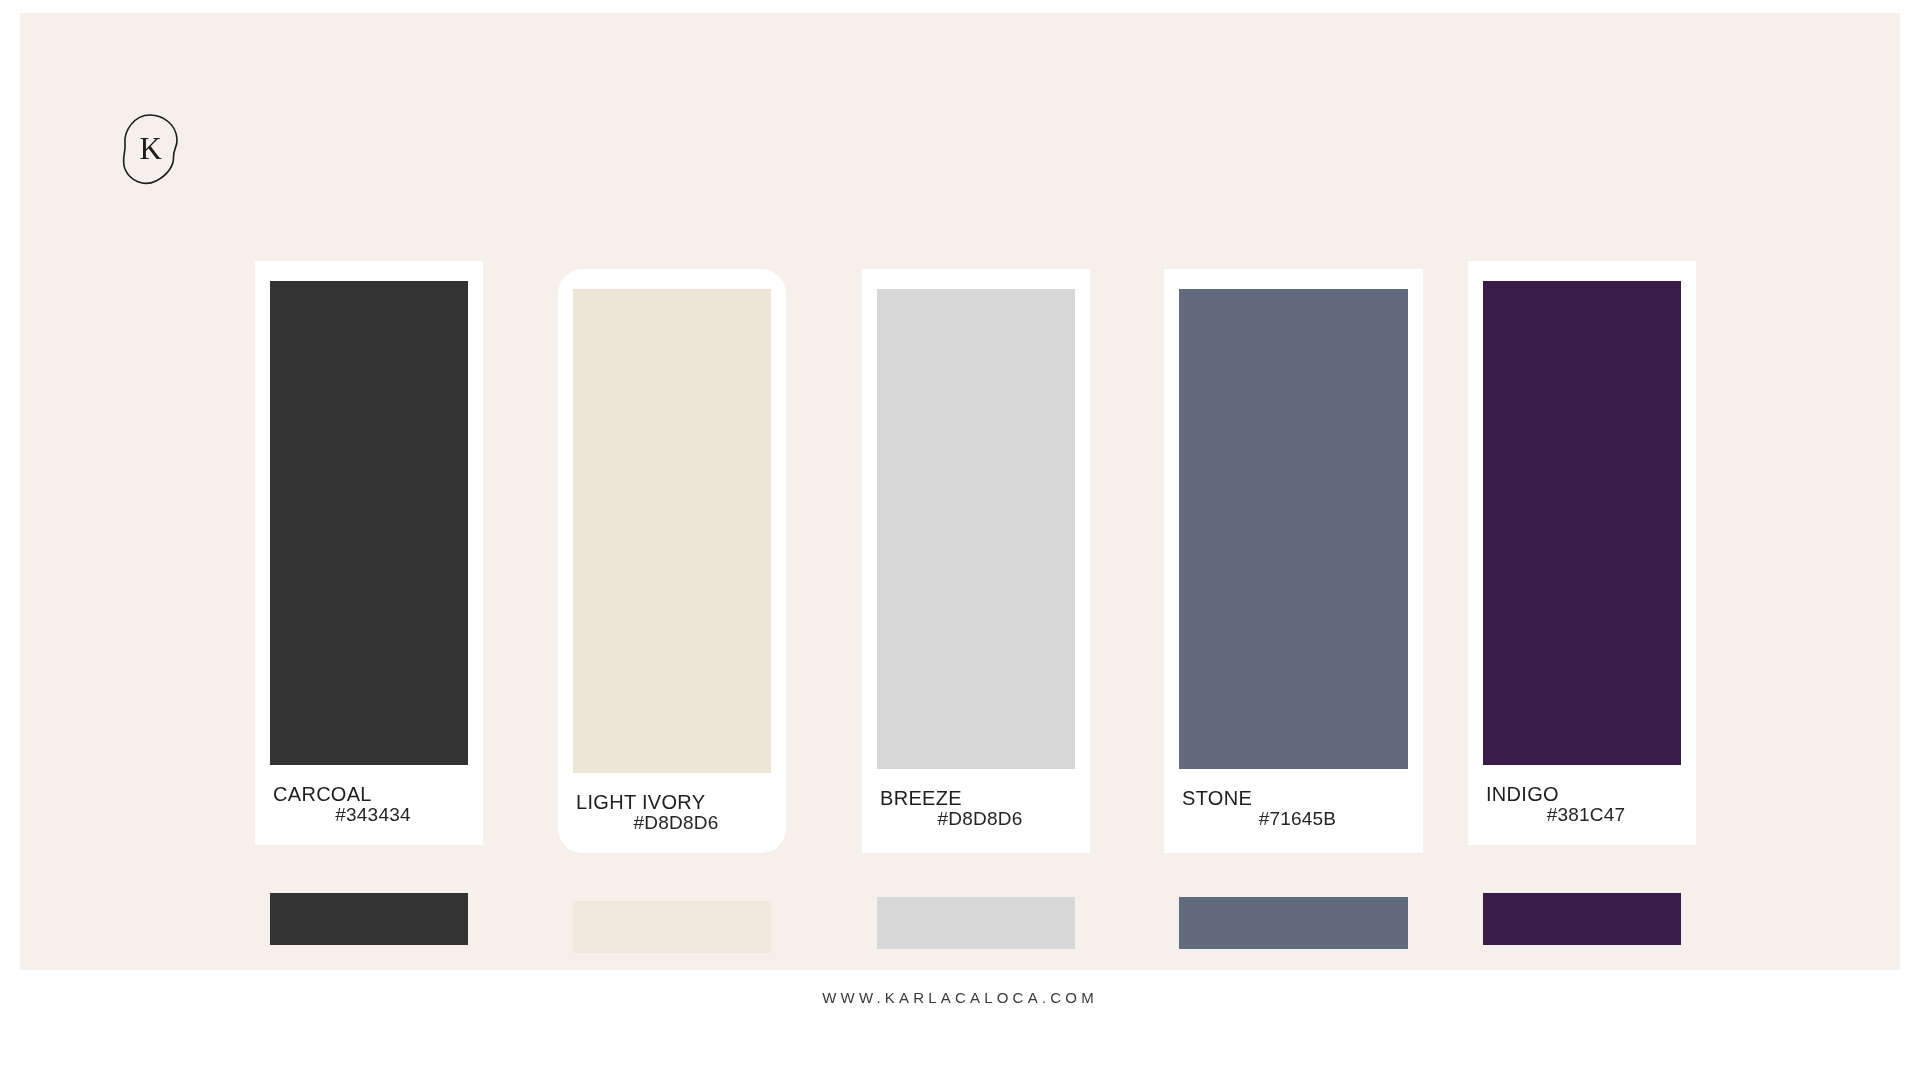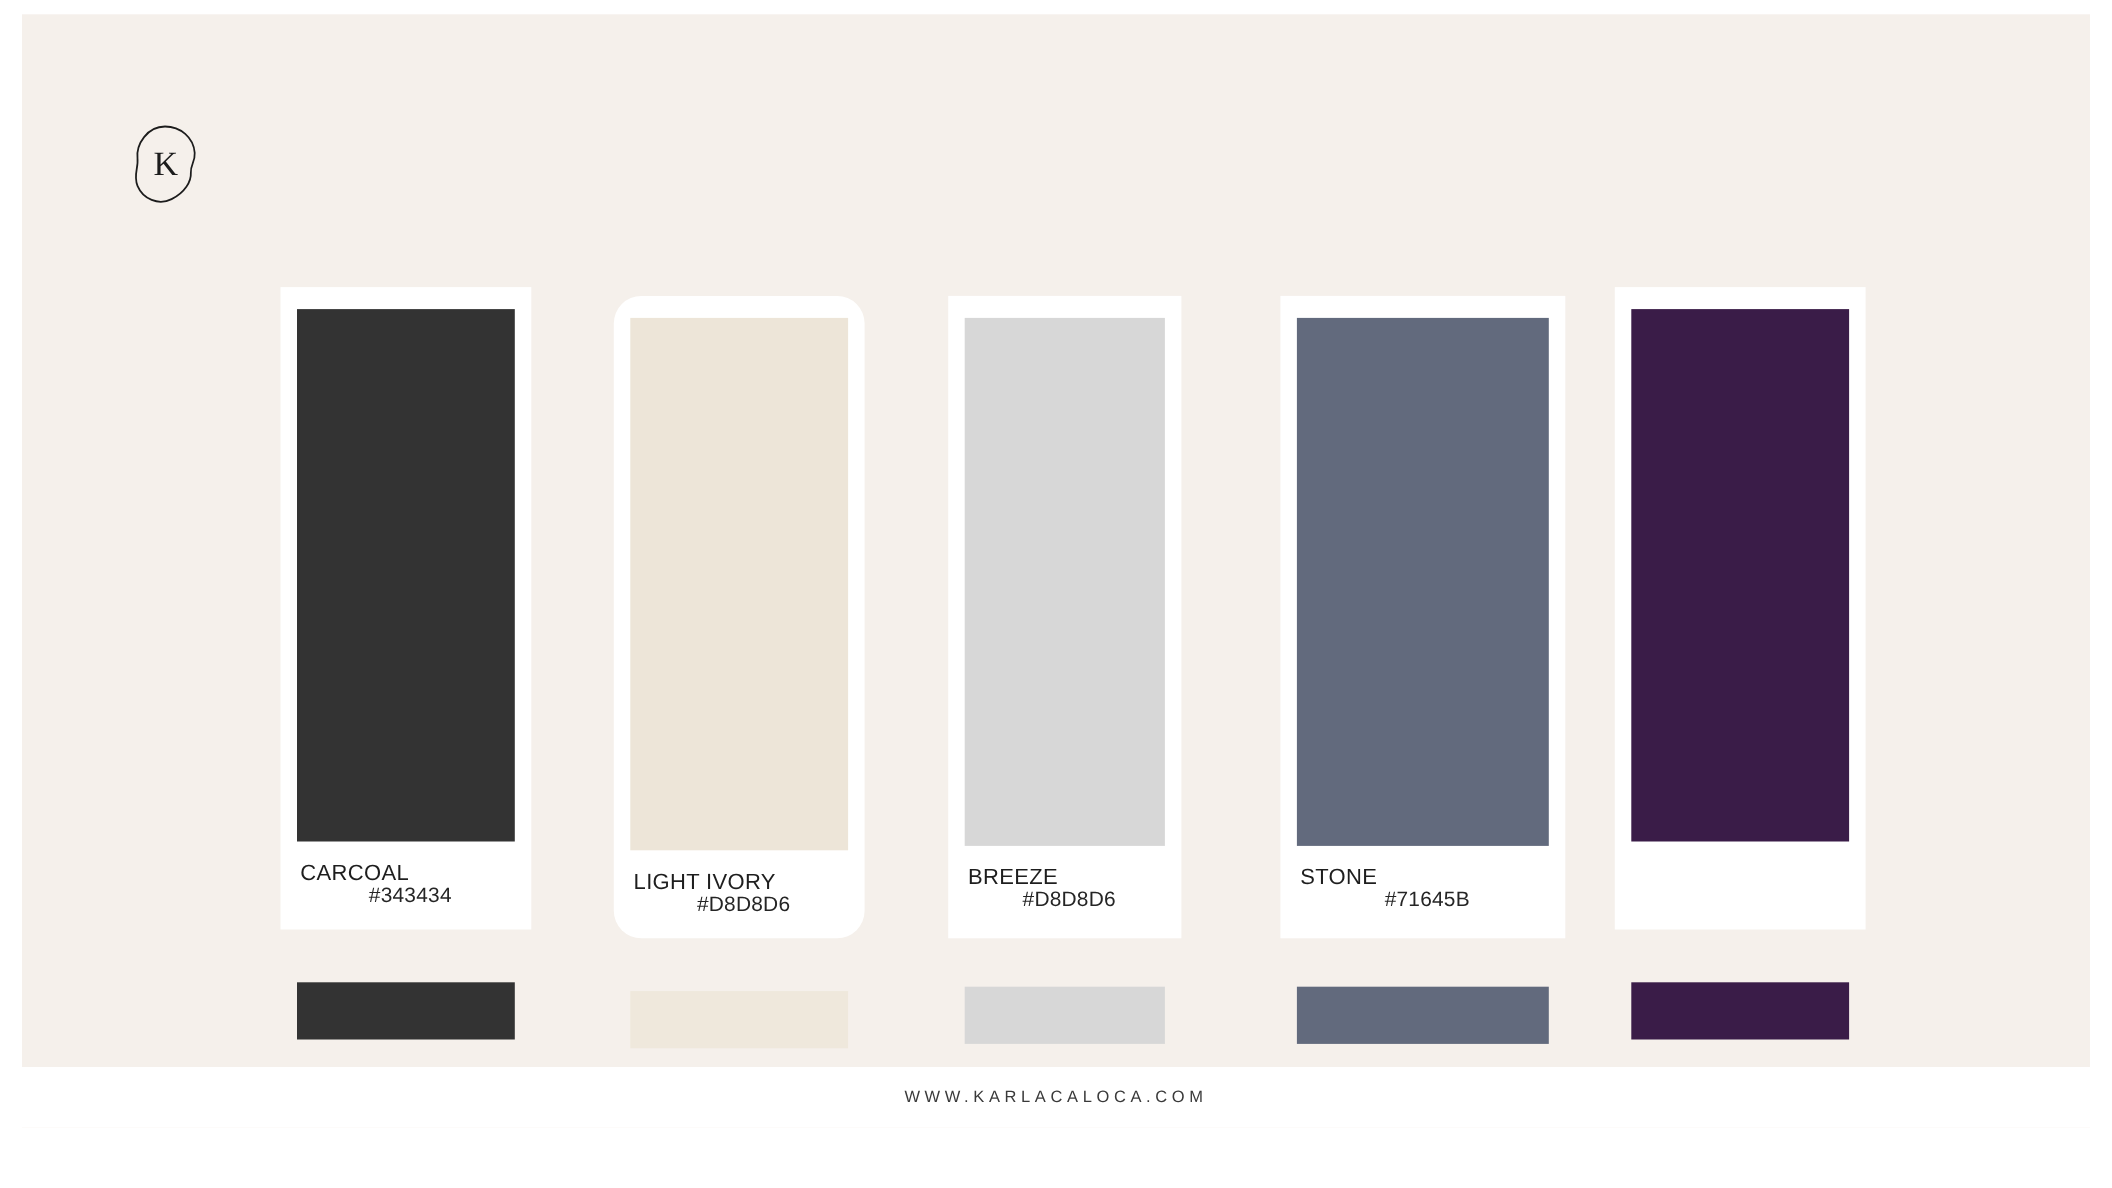--- a/index.html
+++ b/index.html
@@ -162,38 +162,42 @@
           <div class="swatch-strip" style="top: 632px; background: rgb(51, 51, 51);"></div>
         </div>
         <div class="swatch-card lowered" style="left: 303px; width: 228px; height: 584px; border-radius: 25px;">
           <div class="swatch-block" style="height: 484px; background: rgb(237, 229, 216);"></div>
           <div class="card-text" style="top: 522px;">
             <div class="color-name">LIGHT IVORY</div>
             <div class="color-hex">#D8D8D6</div>
           </div>
           <div class="swatch-strip" style="top: 632px; background: rgb(239, 232, 220);"></div>
         </div>
-        <div class="swatch-card lowered" style="left: 607px; width: 212px; height: 584px;">
+        <div class="swatch-card lowered" style="left: 607px; width: 228px; height: 584px;">
           <div class="swatch-block" style="height: 480px; background: rgb(215, 215, 215);"></div>
           <div class="card-text" style="top: 518px;">
             <div class="color-name">BREEZE</div>
             <div class="color-hex">#D8D8D6</div>
           </div>
           <div class="swatch-strip" style="top: 628px; background: rgb(215, 215, 215);"></div>
         </div>
         <div class="swatch-card lowered" style="left: 909px; width: 259px; height: 584px;">
           <div class="swatch-block" style="height: 480px; background: rgb(98, 106, 125);"></div>
           <div class="card-text" style="top: 518px;">
             <div class="color-name">STONE</div>
             <div class="color-hex">#71645B</div>
           </div>
           <div class="swatch-strip" style="top: 628px; background: rgb(98, 106, 125);"></div>
         </div>
         <div class="swatch-card raised" style="left: 1213px; width: 228px; height: 584px;">
           <div class="swatch-block" style="height: 484px; background: rgb(58, 28, 72);"></div>
+          <div class="card-text" style="top: 522px;">
+            <div class="color-name">INDIGO</div>
+            <div class="color-hex">#381C47</div>
+          </div>
           <div class="swatch-strip" style="top: 632px; background: rgb(58, 28, 72);"></div>
         </div>
       </div>
 
   </div>
 
   <div id="footer-bar">
     <span id="footer-url">WWW.KARLACALOCA.COM</span>
   </div>
 

